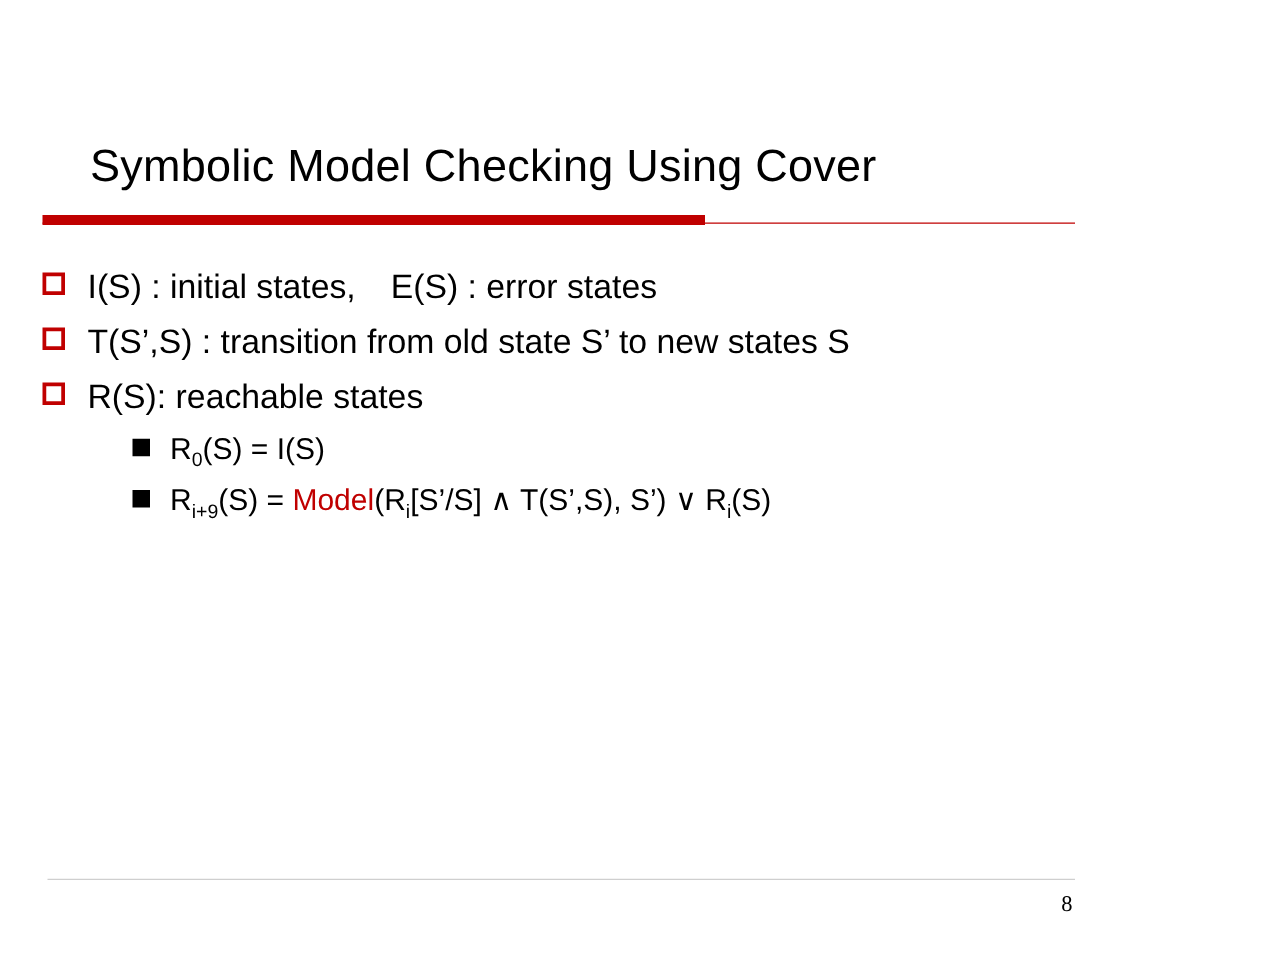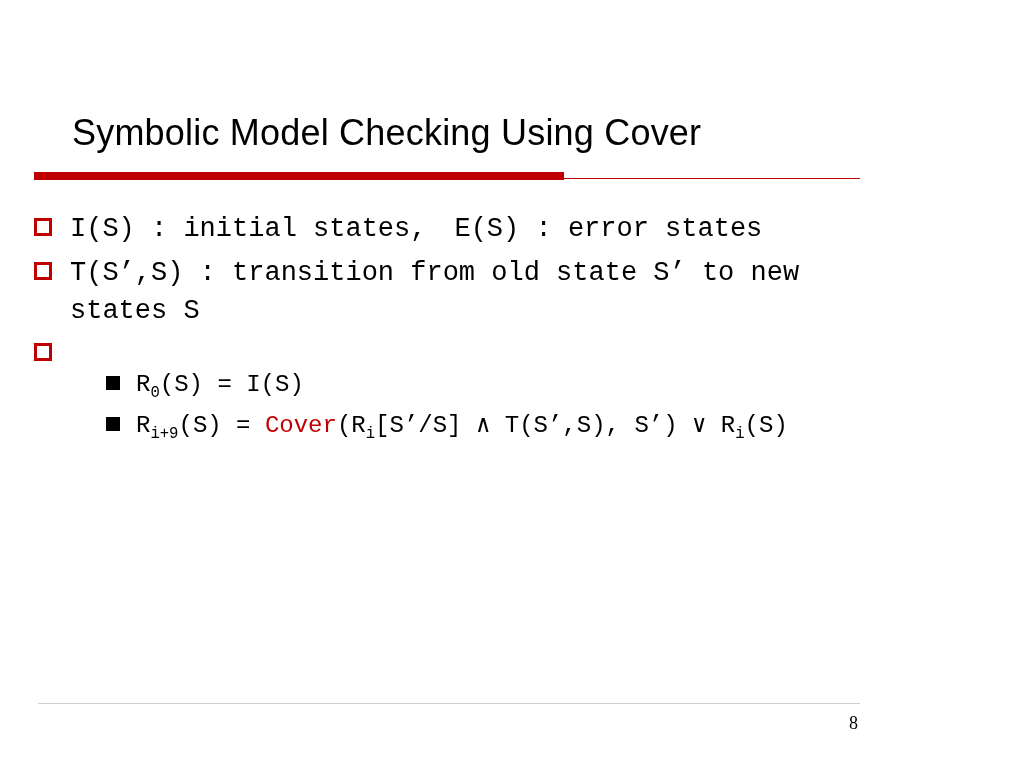--- a/index.html
+++ b/index.html
@@ -46,21 +46,20 @@
     top: 6px;
     right: 0;
     height: 1px;
     background: #c00000;
   }
   .body {
     position: absolute;
     top: 205px;
     left: 34px;
     right: 60px;
-    font-family: Liberation Mono, monospace;
   }
   .item-l1 {
     display: flex;
     align-items: flex-start;
     margin: 6px 0;
   }
   .bullet-l1 {
     flex: 0 0 auto;
     width: 18px;
     height: 18px;
@@ -142,33 +141,34 @@
       </div>
     </div>
 
     <div class="item-l1">
       <div class="bullet-l1"></div>
       <div class="text-l1">T(S’,S) : transition from old state S’ to new states S</div>
     </div>
 
     <div class="item-l1">
       <div class="bullet-l1"></div>
+      <div class="text-l1">R(S): reachable states</div>
     </div>
 
     <div class="item-l2">
       <div class="bullet-l2"></div>
       <div class="text-l2">
         <span>R</span><sub>0</sub><span>(S) = I(S)</span>
       </div>
     </div>
 
     <div class="item-l2">
       <div class="bullet-l2"></div>
       <div class="text-l2">
-        <span>R</span><sub>i+9</sub><span>(S) = </span><span class="cover">Cover</span><span>(R</span><sub>i</sub><span>[S’/S] ∧ T(S’,S), S’) ∨ R</span><sub>i</sub><span>(S)</span>
+        <span>R</span><sub>i+9</sub><span>(S) = </span><span class="cover">Model</span><span>(R</span><sub>i</sub><span>[S’/S] ∧ T(S’,S), S’) ∨ R</span><sub>i</sub><span>(S)</span>
       </div>
     </div>
 
   </div>
 
   <div class="footer-rule"></div>
   <div class="page-num">8</div>
 
 </div>
 

